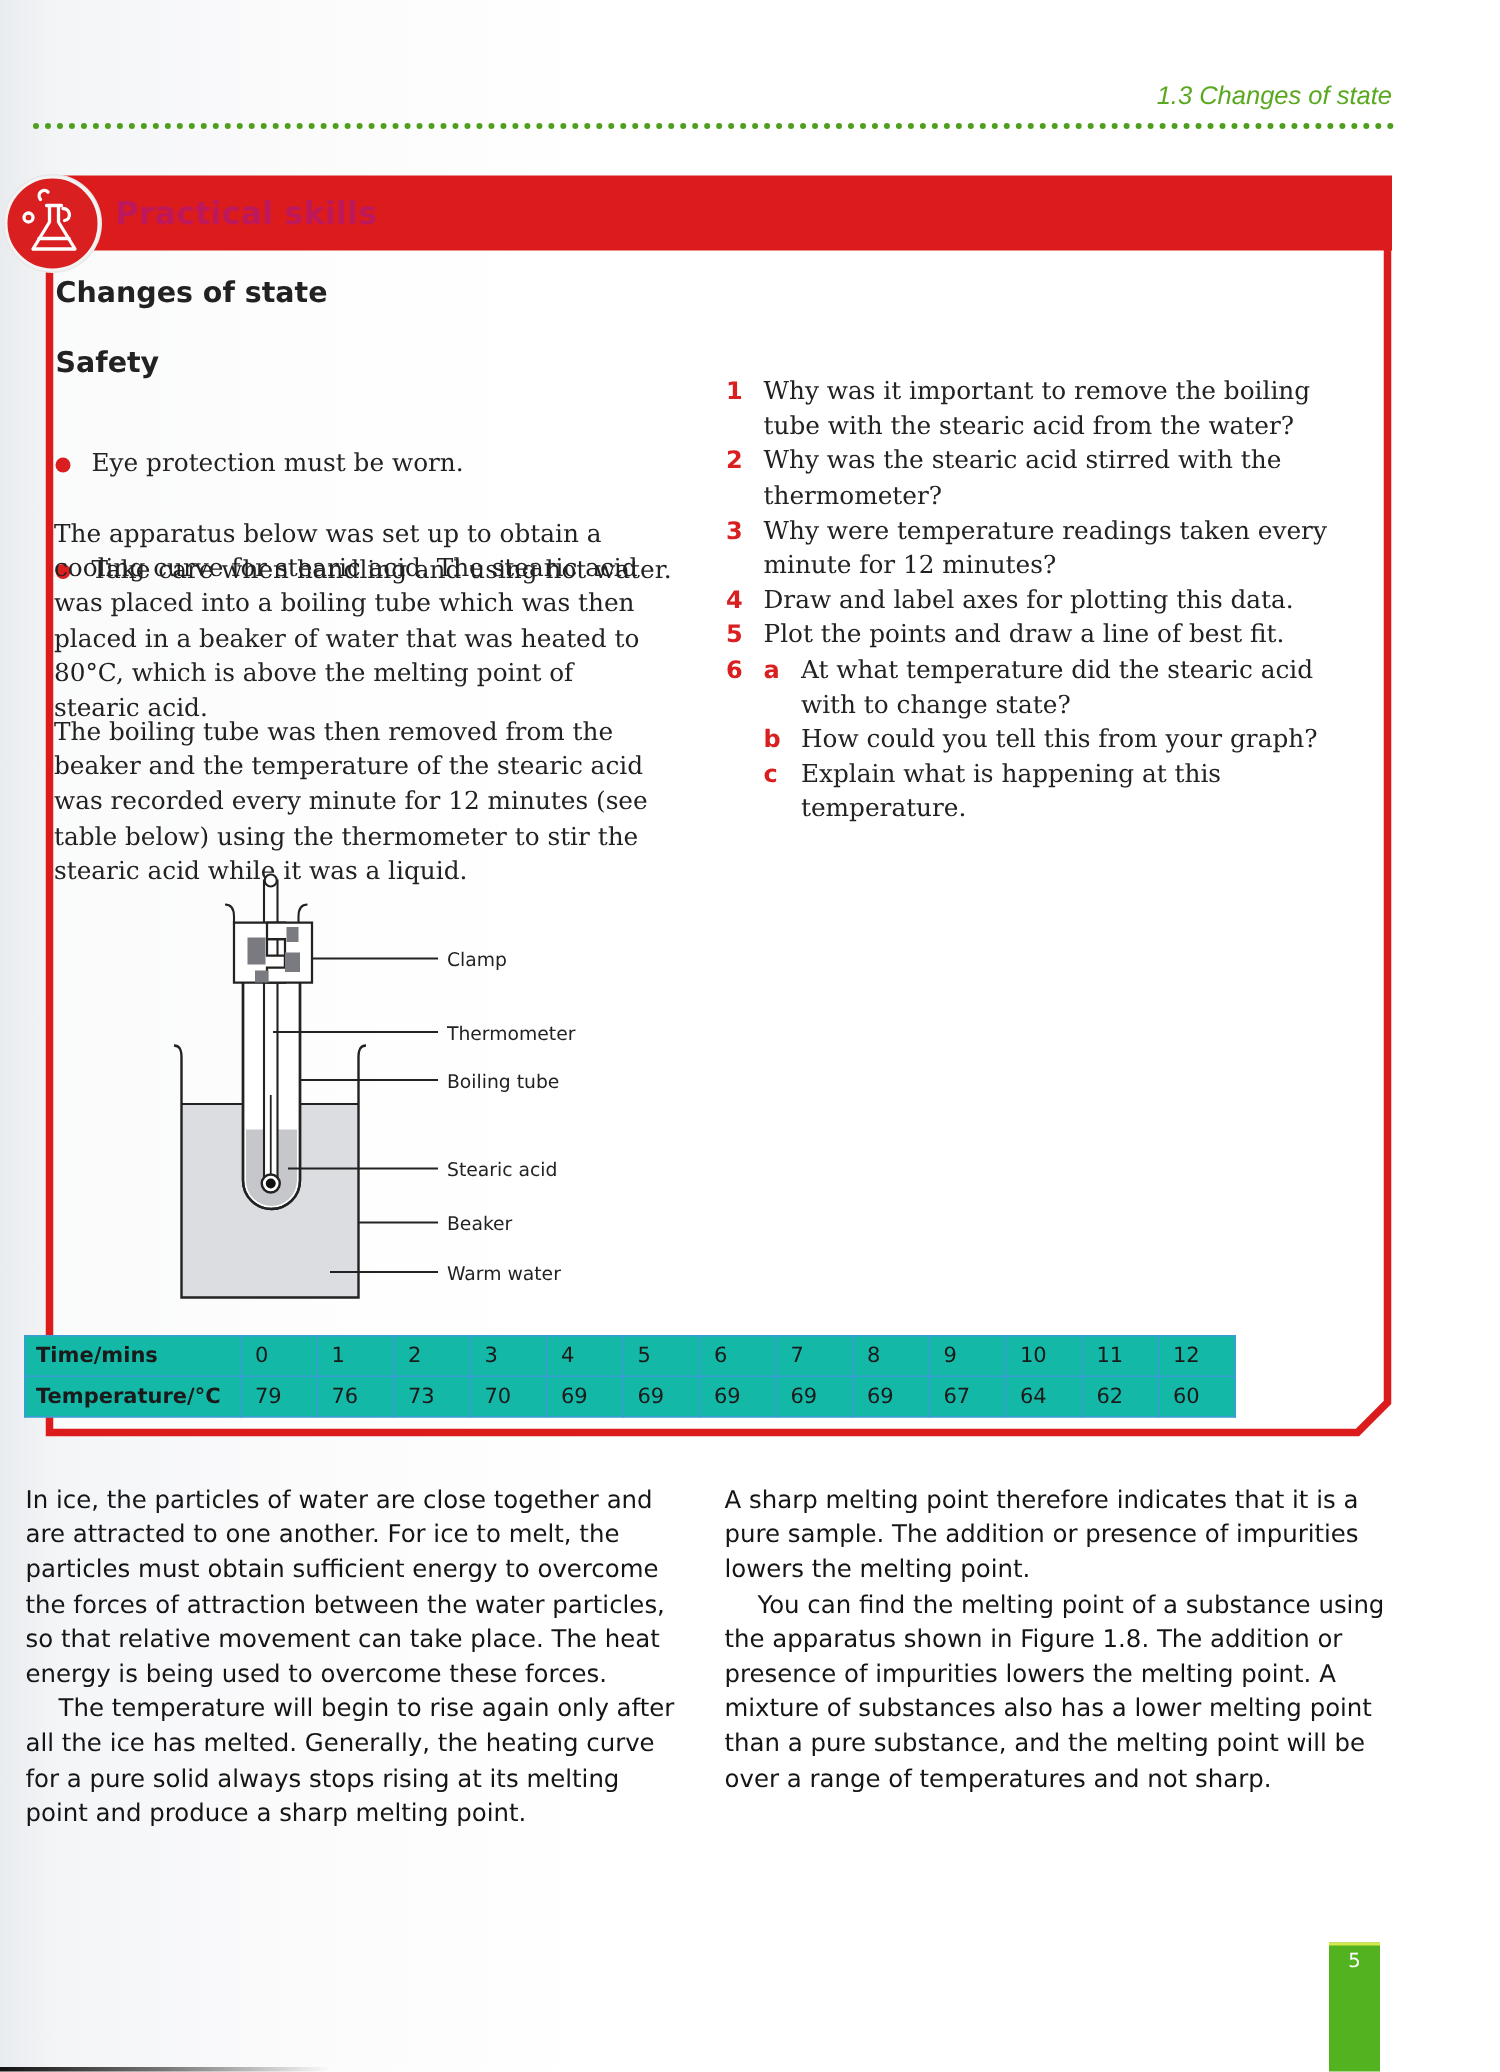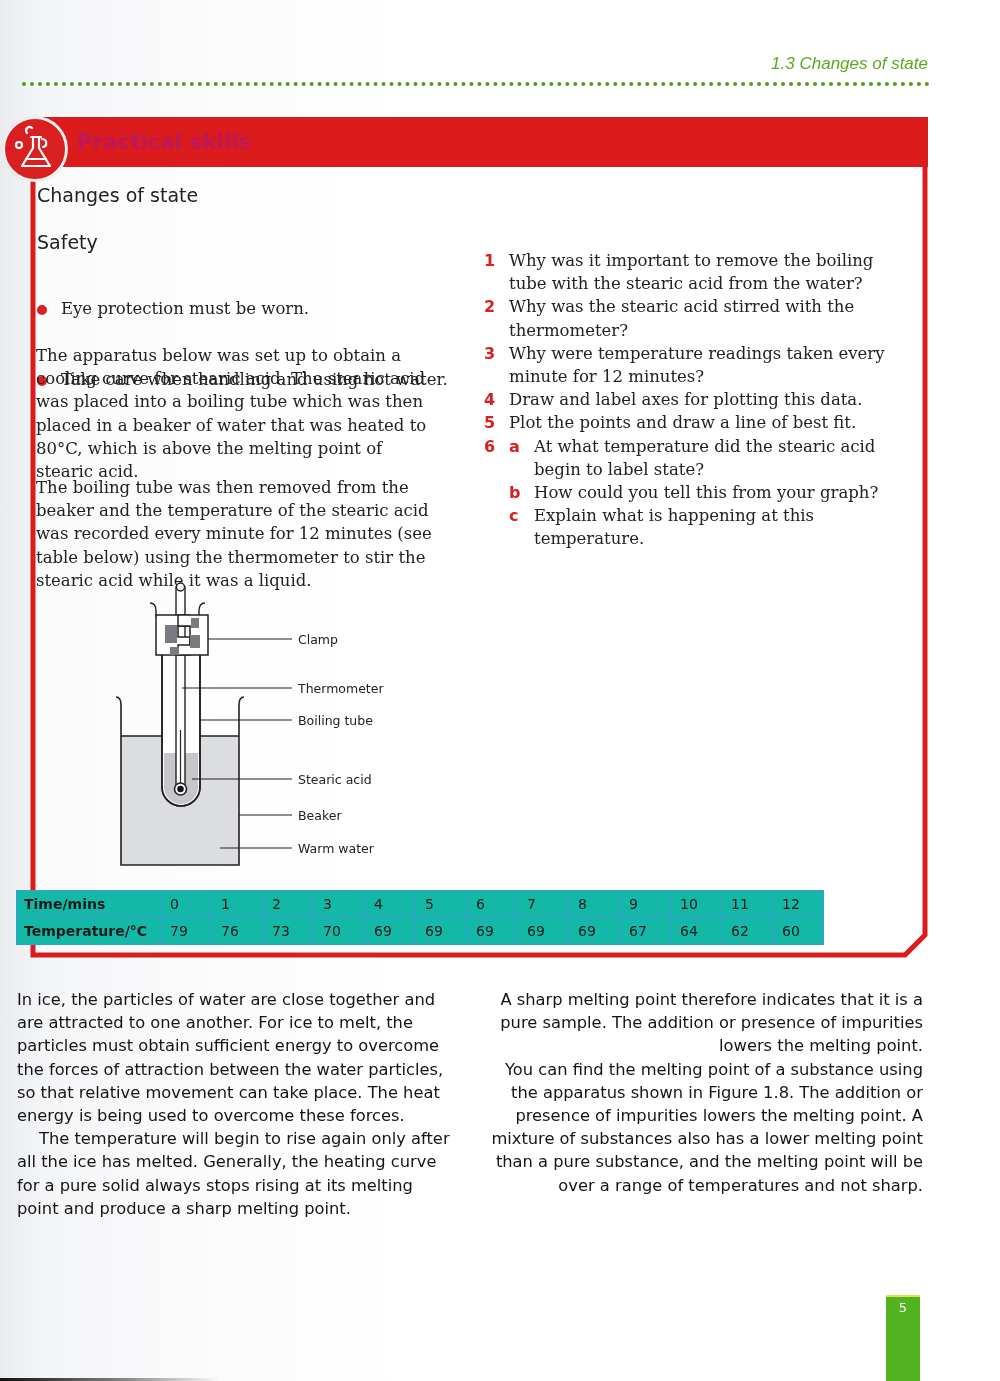--- a/index.html
+++ b/index.html
@@ -31,21 +31,21 @@
     position:absolute; left:3px; top:117px; width:60px; height:60px;
     border-radius:50%; background:#d91f1f; border:2px solid #f3f3f3;
     box-shadow:0 0 0 1px #e7e7e7;
   }
   .panel-frame { position:absolute; left:0; top:0; width:1000px; height:1000px; pointer-events:none; }
   .content-white {
     position:absolute; left:33px; top:167px; width:892px; height:788px;
     background:rgba(255,255,255,0.55);
   }
   .sub-heading {
-    position:absolute; left:37px; font-family:"DejaVu Sans", sans-serif; font-size:19px; color:#222;
+    position:absolute; left:37px; font-family:"DejaVu Sans", sans-serif; font-size:19px; color:#222;font-weight:bold;
   }
   .serif { font-family:"DejaVu Serif", serif; font-size:16.5px; line-height:23.2px; color:#222; }
   .bullets { position:absolute; left:37px; top:249px; width:440px; margin:0; padding:0; list-style:none; }
   .bullets li { position:relative; padding-left:24px;margin-top:48px; }
   .bullet-dot { position:absolute; left:0; top:8px; width:10px; height:10px; border-radius:50%; background:#d91f1f; }
   .para { position:absolute; left:36px; width:430px; margin:0; }
   .questions { position:absolute; left:484px; top:249px; width:430px; margin:0; padding:0; list-style:none; }
   .questions li { position:relative; padding-left:25px; }
   .qnum { position:absolute; left:0; top:0; color:#d91f1f; font-family:"DejaVu Sans", sans-serif; font-weight:bold; font-size:16px; }
   .qsub { position:relative; padding-left:25px; }
@@ -120,21 +120,21 @@
 <p class="para serif" style="top:453px; width:425px;margin-top:23px;">The boiling tube was then removed from the beaker and the temperature of the stearic acid was recorded every minute for 12 minutes (see table below) using the thermometer to stir the stearic acid while it was a liquid.</p>
 
 <ul class="questions serif">
   <li><span class="qnum">1</span><span>Why was it important to remove the boiling tube with the stearic acid from the water?</span></li>
   <li><span class="qnum">2</span><span>Why was the stearic acid stirred with the thermometer?</span></li>
   <li><span class="qnum">3</span><span>Why were temperature readings taken every minute for 12 minutes?</span></li>
   <li><span class="qnum">4</span><span>Draw and label axes for plotting this data.</span></li>
   <li><span class="qnum">5</span><span>Plot the points and draw a line of best fit.</span></li>
   <li>
       <span class="qnum">6</span>
-    <div class="qsub"><span class="qletter">a</span><span>At what temperature did the stearic acid begin to label state?</span></div>
+    <div class="qsub"><span class="qletter">a</span><span>At what temperature did the stearic acid with to change state?</span></div>
     <div class="qsub"><span class="qletter">b</span><span>How could you tell this from your graph?</span></div>
     <div class="qsub"><span class="qletter">c</span><span>Explain what is happening at this temperature.</span></div>
   </li>
 </ul>
 
 <svg class="apparatus" viewBox="0 0 320 300">
   <g>
     <rect x="21" y="161" width="118" height="129" fill="#dcdde0"></rect>
     <path d="M16 122 c4 0 5 3 5 8 V290 H139 V130 c0 -5 1 -8 5 -8" fill="none" stroke="#222" stroke-width="1.6"></path>
     <line x1="21" y1="161" x2="139" y2="161" stroke="#222" stroke-width="1.4"></line>
@@ -210,21 +210,21 @@
     <td>62</td>
     <td>60</td>
   </tr>
 </tbody>
   </table>
 
 <div class="body-col" style="left:17px;">
   <p>In ice, the particles of water are close together and are attracted to one another. For ice to melt, the particles must obtain sufficient energy to overcome the forces of attraction between the water particles, so that relative movement can take place. The heat energy is being used to overcome these forces.</p>
   <p class="indent">The temperature will begin to rise again only after all the ice has melted. Generally, the heating curve for a pure solid always stops rising at its melting point and produce a sharp melting point.</p>
 </div>
-<div class="body-col" style="left:483px;text-align:right;">
+<div class="body-col" style="left:483px;">
   <p>A sharp melting point therefore indicates that it is a pure sample. The addition or presence of impurities lowers the melting point.</p>
   <p class="indent">You can find the melting point of a substance using the apparatus shown in Figure 1.8. The addition or presence of impurities lowers the melting point. A mixture of substances also has a lower melting point than a pure substance, and the melting point will be over a range of temperatures and not sharp.</p>
 </div>
 
 <div class="page-tab">
   <div class="page-num">5</div>
 </div>
 <div class="bottom-shadow"></div>
 
 </body></html>

